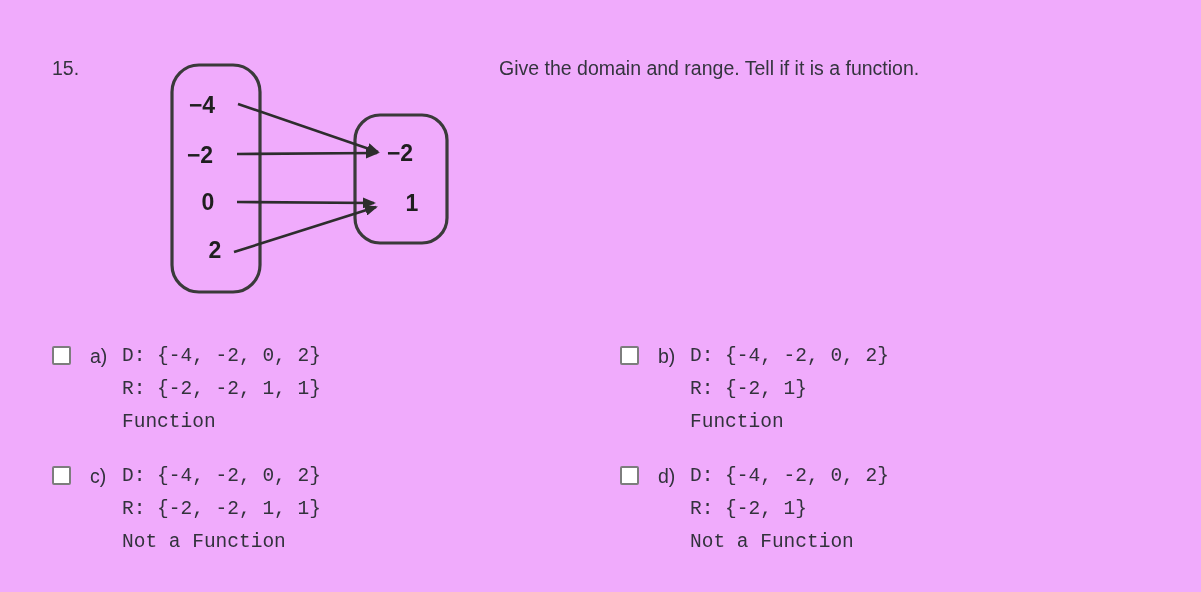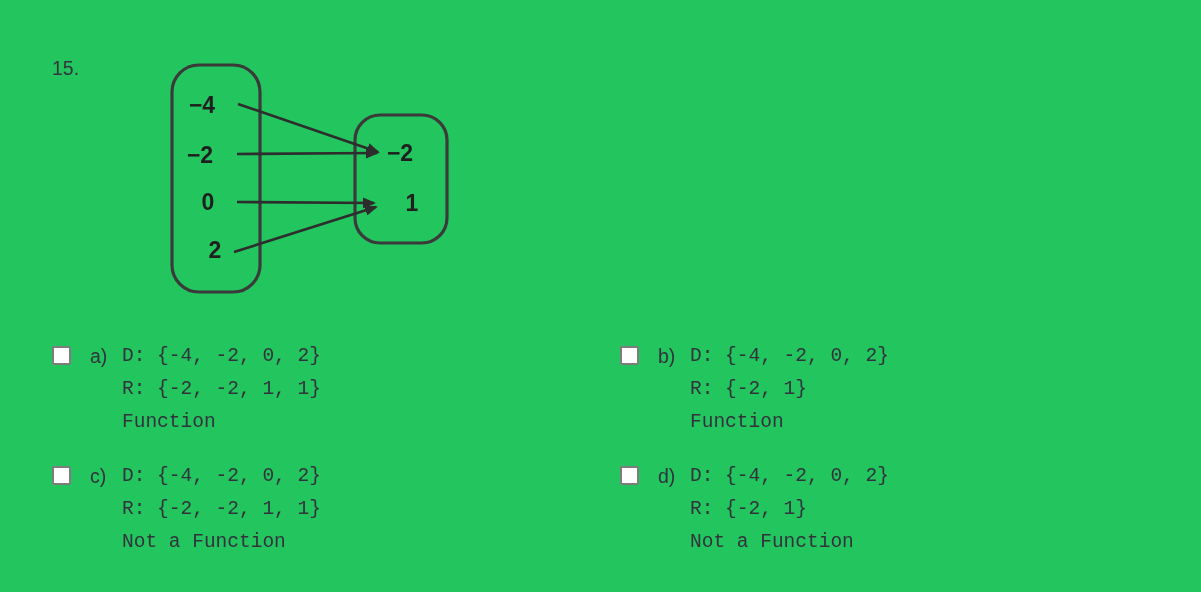--- a/index.html
+++ b/index.html
@@ -2,21 +2,21 @@
 <html><head>
 <meta charset="utf-8">
 <style>
   * { box-sizing: border-box; margin: 0; padding: 0; }
   html, body { background: #ffffff; }
   body { font-family: "Liberation Sans", "DejaVu Sans", sans-serif; }
   .page {
     position: relative;
     width: 1201px;
     height: 592px;
-    background: #22c55e;
+    background: #f0abfc;
     overflow: hidden;
   }
   .q-number {
     position: absolute;
     left: 52px; top: 57px;
     font-size: 19.5px;
     color: #34343e;
   }
   .q-prompt {
     position: absolute;
@@ -66,20 +66,21 @@
   .opt-b { left: 620px; top: 340px; }
   .opt-c { left: 52px;  top: 460px; }
   .opt-d { left: 620px; top: 460px; }
 </style>
 </head>
 <body>
 
 <div class="page">
 
   <div class="q-number">15.</div>
+  <div class="q-prompt">Give the domain and range. Tell if it is a function.</div>
 
   <svg class="diagram" viewBox="0 0 310 250" width="310" height="250">
     <defs>
       <marker id="arrowhead" markerWidth="13" markerHeight="11" refX="11" refY="5.5" orient="auto" markerUnits="userSpaceOnUse">
         <path d="M0,0 L13,5.5 L0,11 Z" fill="#2d2d2d"></path>
       </marker>
     </defs>
 
     <rect x="12" y="10" width="88" height="227" rx="27" ry="27" fill="none" stroke="#3a3a3a" stroke-width="3.2"></rect>
     <rect x="195" y="60" width="92" height="128" rx="25" ry="25" fill="none" stroke="#3a3a3a" stroke-width="3.2"></rect>

